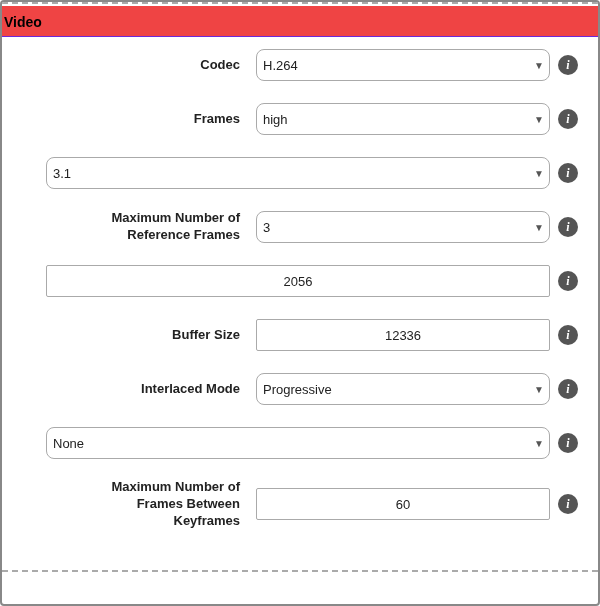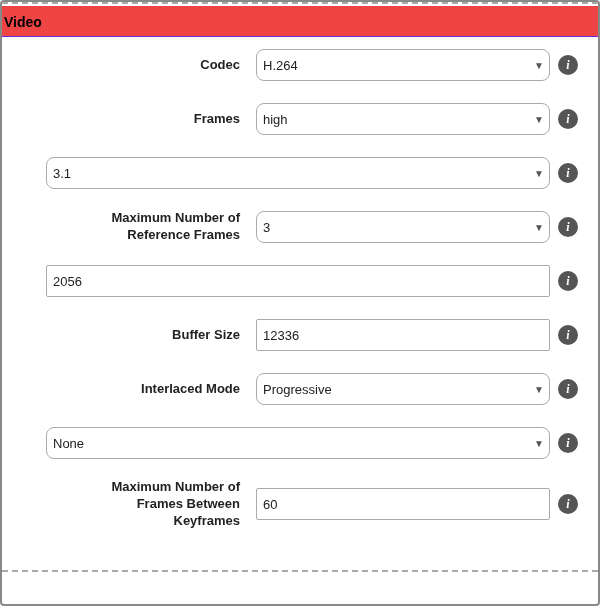--- a/index.html
+++ b/index.html
@@ -88,20 +88,21 @@
 
     input[type="text"] {
       flex: 1;
       height: 32px;
       border: 1px solid #aaa;
       border-radius: 2px;
       padding: 0 6px;
       font-size: 13px;
       color: #222;
       background: #fff;
+      text-align: center;
     }
 
     .info-icon {
       width: 20px;
       height: 20px;
       border-radius: 50%;
       background: #555;
       color: #fff;
       font-size: 12px;
       font-weight: bold;

